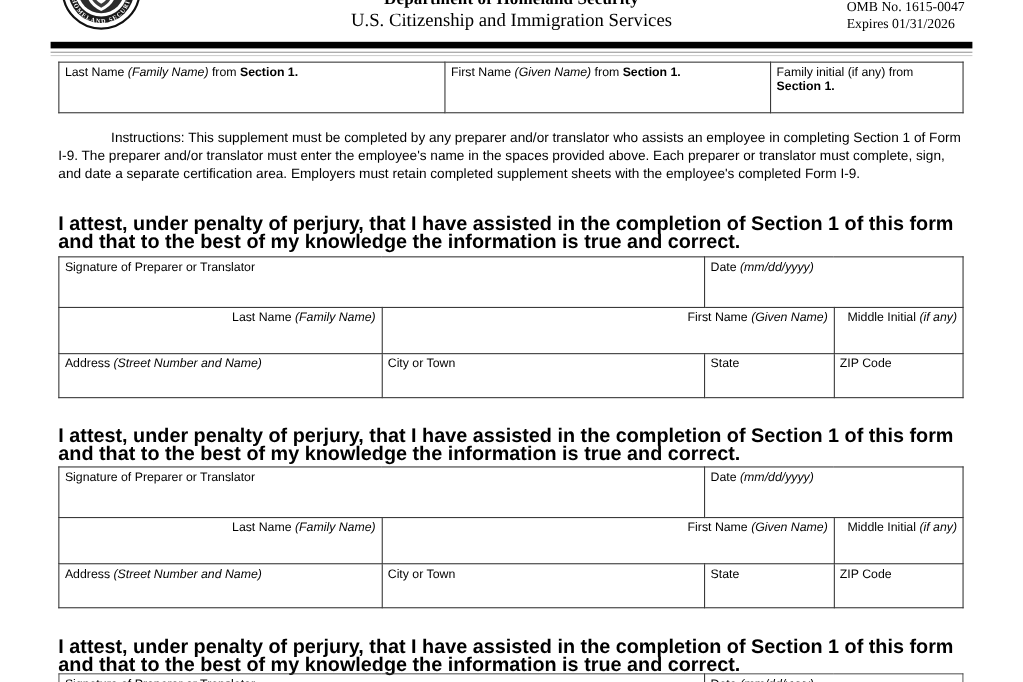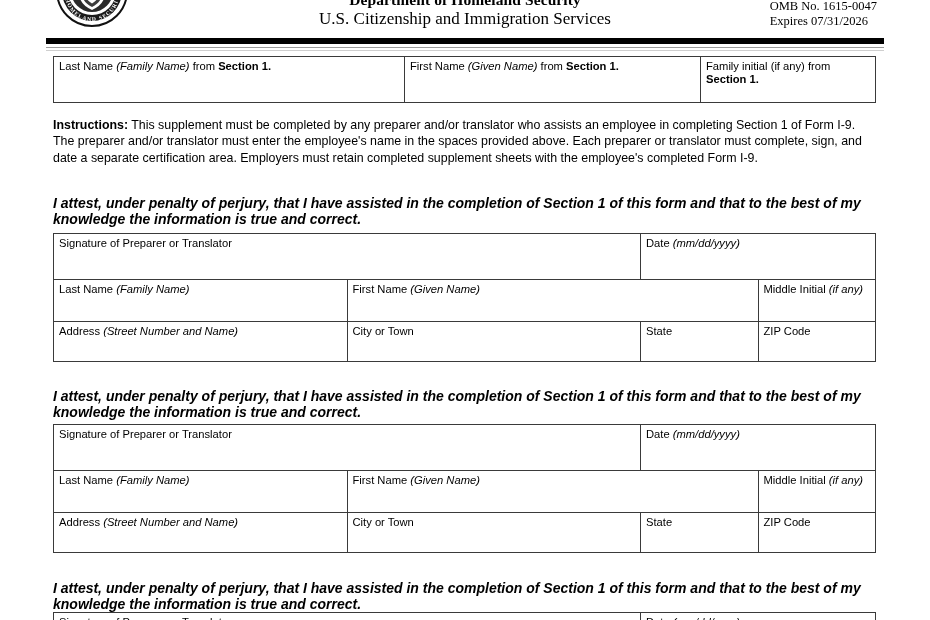--- a/index.html
+++ b/index.html
@@ -101,48 +101,47 @@
   table.form td {
     border: 1px solid #ararar;
     border: 1px solid #3a3a3a;
     padding: 3px 5px 0 5px;
     vertical-align: top;
     font-size: 11.2px;
     line-height: 13px;
     font-family: "Liberation Sans", sans-serif;
   }
   td.tall  { height: 42px; margin-top: 16px; }
-  td.med   { height: 38px; }
+  td.med   { height: 38px; text-align: right; }
   td.addr  { height: 36px; }
   td.nameslot { height: 42px; }
 
   .it { font-style: italic; }
   .bd { font-weight: bold; }
 
   
   .instructions {
     position: absolute;
     left: 53px;
     width: 822px;
     top: 117px;
     font-size: 12.4px;
     line-height: 16.4px;
     text-align: left;
   }
-  .instructions .lead { font-weight: bold; }
+  .instructions .lead { font-weight: normal; margin-left: 48px; }
 
   
   .attest {
     position: absolute;
     left: 53px;
     width: 824px;
-    font-size: 14px;
+    font-size: 18px;
     line-height: 16.4px;
     font-weight: bold;
-    font-style: italic;
   }
 
   
   .clip {
     position: absolute;
     left: 53px;
     width: 823px;
     top: 612px;
     height: 8px;
     overflow: hidden;
@@ -172,21 +171,21 @@
     </svg>
   </div>
 
   <div class="agency-titles">
     <div class="agency-dept">Department of Homeland Security</div>
     <div class="agency-sub">U.S. Citizenship and Immigration Services</div>
   </div>
 
   <div class="omb">
     <div>OMB No. 1615-0047</div>
-    <div>Expires 07/31/2026</div>
+    <div>Expires 01/31/2026</div>
   </div>
 </div>
 
 <div class="rule-thick"></div>
 <div class="rule-thin"></div>
 <div class="rule-thin2"></div>
 
 <div class="sheet" style="top:56px;">
   <table class="form">
     <tbody>

